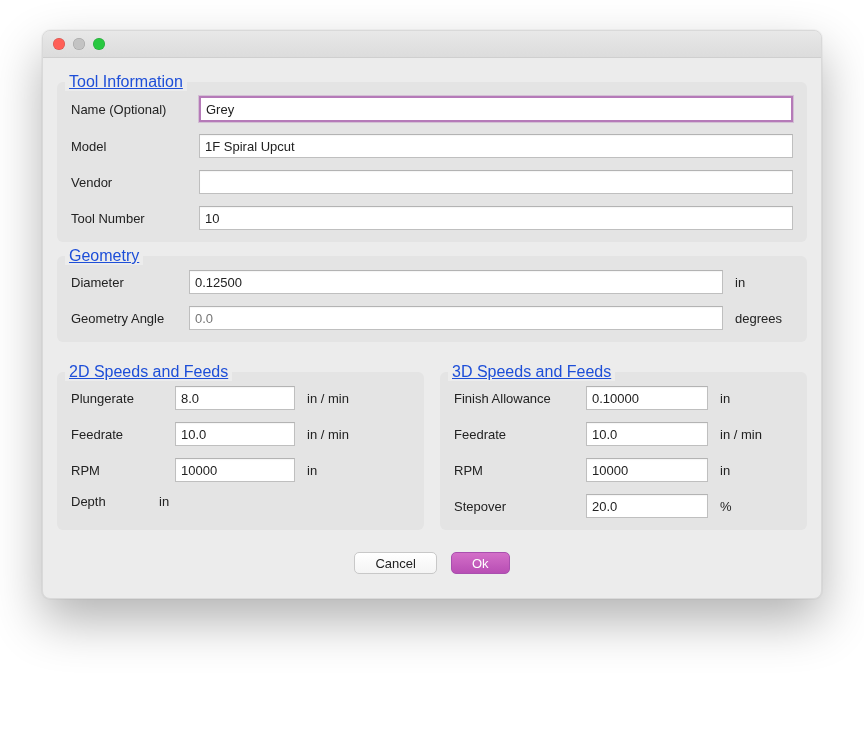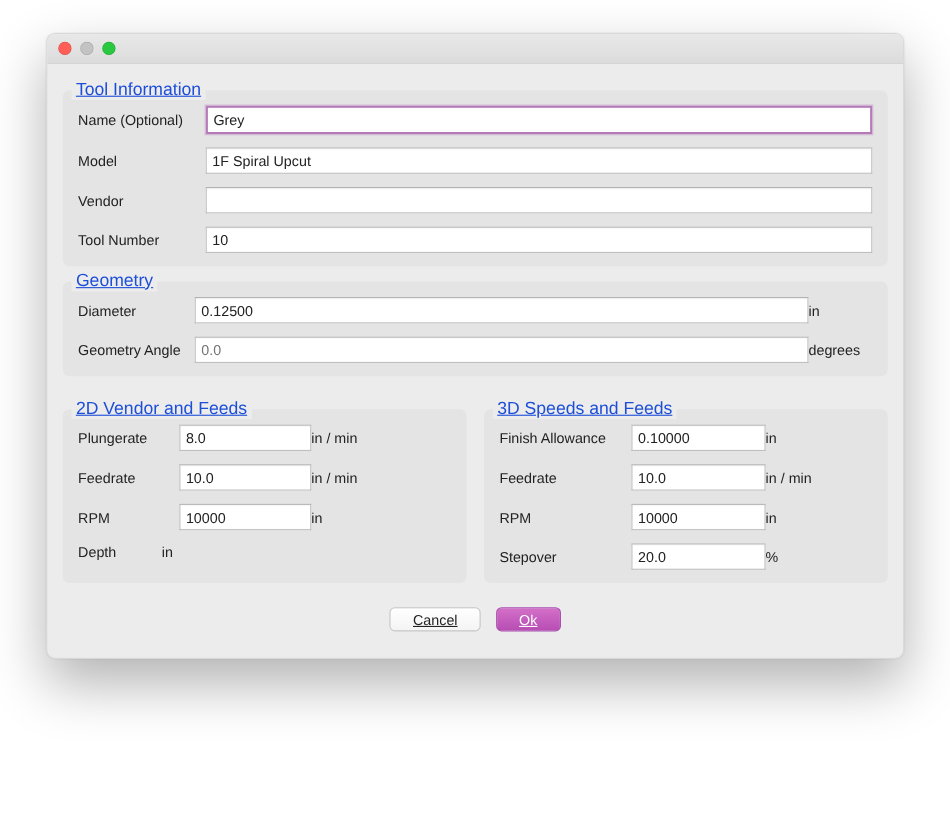--- a/index.html
+++ b/index.html
@@ -75,21 +75,21 @@
     left: 8px;
     padding: 0 4px;
     font-size: 16px;
     color: #1d4ed8;
     background: #ececec;
     text-decoration: underline;
   }
   .row {
     display: flex;
     align-items: center;
-    gap: 0;
+    gap: 12px;
     margin-bottom: 12px;
   }
   .row:last-child { margin-bottom: 0; }
   .row label {
     font-size: 13px;
     color: #222;
     flex: 0 0 auto;
   }
   input[type=text] {
     flex: 1 1 auto;
@@ -149,21 +149,20 @@
     height: 22px;
     min-width: 76px;
     padding: 0 20px;
     font: inherit;
     font-size: 13px;
     border-radius: 5px;
     border: 1px solid #c8c8c8;
     background: linear-gradient(#ffffff,#f4f4f4);
     color: #222;
     cursor: default;
-    text-decoration: underline;
   }
   .btn-primary {
     min-width: 54px;
     border: 1px solid #a94faf;
     background: linear-gradient(#d36fc8,#b84eb4);
     color: #fff;
   }
 </style>
 </head>
 <body>
@@ -210,21 +209,21 @@
       </div>
       <div class="row">
         <label>Geometry Angle</label>
         <input type="text" class="placeholder" placeholder="0.0" style="">
         <span class="suffix">degrees</span>
       </div>
     </div>
 
     <div class="columns">
       <div class="group sf">
-        <div class="group-label">2D Vendor and Feeds</div>
+        <div class="group-label">2D Speeds and Feeds</div>
         <div class="row">
           <label>Plungerate</label>
           <input type="text" value="8.0" style="">
           <span class="suffix">in / min</span>
         </div>
         <div class="row">
           <label>Feedrate</label>
           <input type="text" value="10.0" style="">
           <span class="suffix">in / min</span>
         </div>

